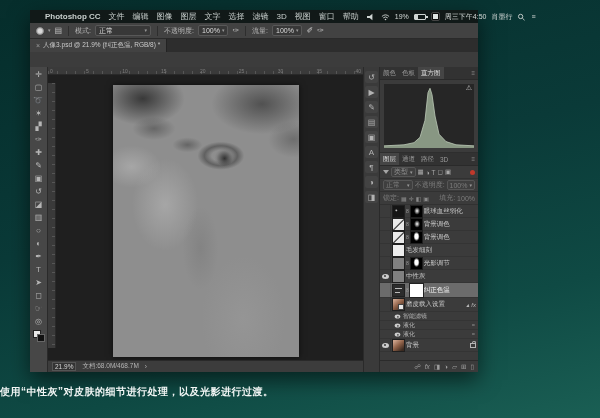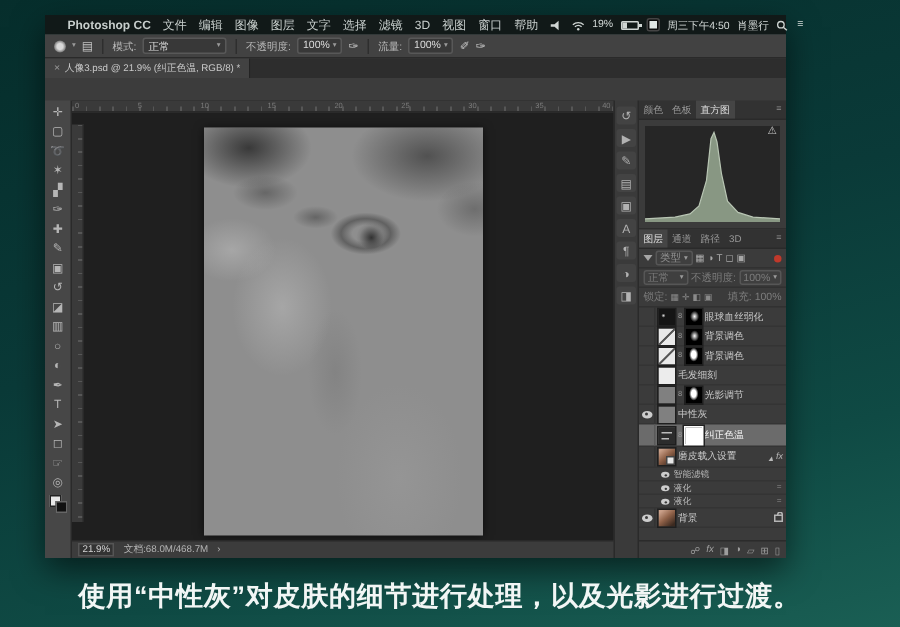--- a/index.html
+++ b/index.html
@@ -1,19 +1,19 @@
 <!DOCTYPE html>
 <html><head>
 <meta charset="utf-8">
 <style>
   *{margin:0;padding:0;box-sizing:border-box}
   body{font-family:"Liberation Sans",sans-serif}
   .stage{position:relative;width:600px;height:418px;overflow:hidden;
     background:linear-gradient(165deg,#062e2c 0%,#0a3a38 45%,#0f4a44 75%,#1a5f54 100%)}
-  .screen{position:absolute;left:30px;top:10px;width:494px;height:362px;box-shadow:0 8px 20px rgba(0,0,0,.55)}
+  .screen{position:absolute;left:30px;top:10px;width:448px;height:362px;box-shadow:0 8px 20px rgba(0,0,0,.55)}
   
   .menubar{height:13px;background:#111918;display:flex;align-items:center;gap:8px;padding:0 7px;color:#c8cfcd;font-size:8px;white-space:nowrap}
   .menubar .app{font-weight:bold}
   .apple{width:7px;height:7px;background:#e6ecea;border-radius:50% 50% 45% 45%;display:inline-block}
   .mright{margin-left:auto;display:flex;align-items:center;gap:5px;color:#d4dad8;font-size:7px}
   .batt{width:12px;height:6px;border:1px solid #cfd5d3;border-radius:1px;position:relative}
   .batt::after{content:"";position:absolute;right:-3px;top:1px;width:2px;height:2px;background:#cfd5d3}
   .batt i{display:block;width:3px;height:4px;margin:0;background:#cfd5d3}
   .imebox{width:9px;height:9px;background:#0c0c0c;border:1px solid #444;border-radius:2px;display:flex;align-items:center;justify-content:center}
   .imebox b{width:5px;height:5px;background:#dfe5e3;display:block}
@@ -110,21 +110,21 @@
   .subrow{height:9px;display:flex;align-items:center;gap:2px;padding-left:14px;padding-right:3px;border-bottom:1px solid #343434}
   .subrow .eye{transform:scale(.8)}
   .subrow .lname{font-size:6px;color:#b5b5b5}
   .subrow .req{margin-left:auto;font-size:5.5px;color:#8f8f8f;font-style:normal}
   .lockic{width:6px;height:5px;border:1px solid #b5b5b5;position:relative;margin-left:auto;flex:none}
   .lockic::before{content:"";position:absolute;left:1px;top:-3px;width:2px;height:2px;border:1px solid #b5b5b5;border-bottom:none;border-radius:2px 2px 0 0}
   .lbot{height:12px;border-top:1px solid #2b2b2b;display:flex;align-items:center;justify-content:flex-end;gap:4px;padding:0 4px;color:#9d9d9d;font-size:6.5px;margin-top:auto}
   .lbot .g{font-style:normal}
   .lbot .fxg{font-style:italic}
   
-  .caption{position:absolute;left:0;right:14px;top:385px;text-align:center;color:#f2f6f5;font-size:18px;font-weight:bold;letter-spacing:.5px}
+  .caption{position:absolute;left:0;right:14px;top:385px;text-align:left;color:#f2f6f5;font-size:10px;font-weight:bold;letter-spacing:.5px}
 </style>
 </head>
 <body>
 
 <div class="stage">
   <div class="screen">
 
     <div class="menubar">
       <span class="apple"></span>
       <span class="app">Photoshop CC</span>

